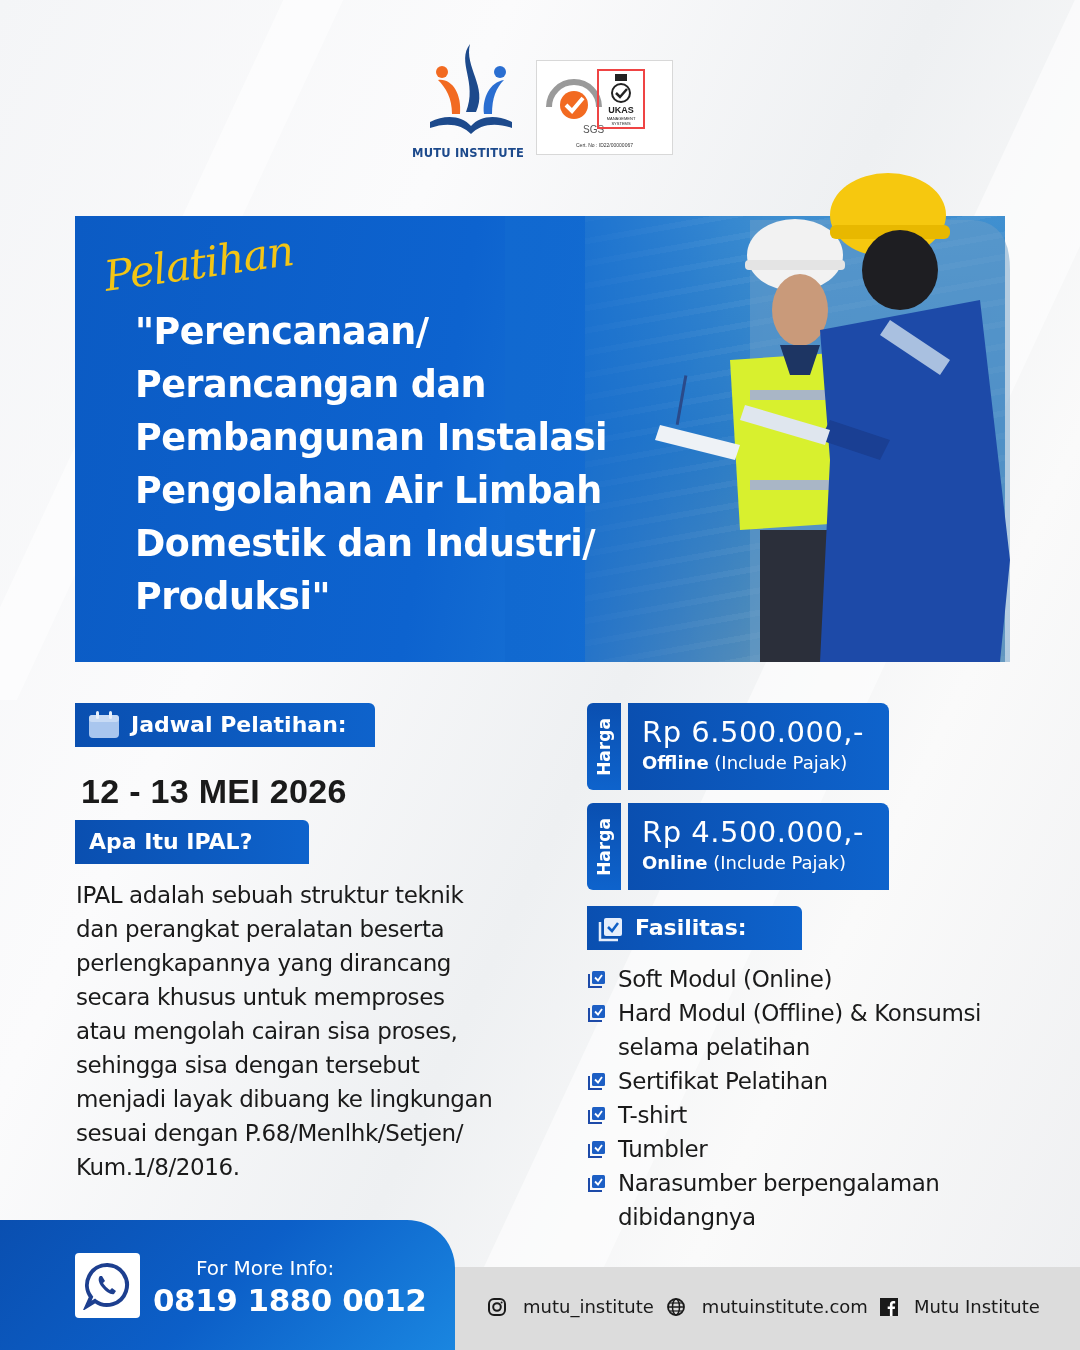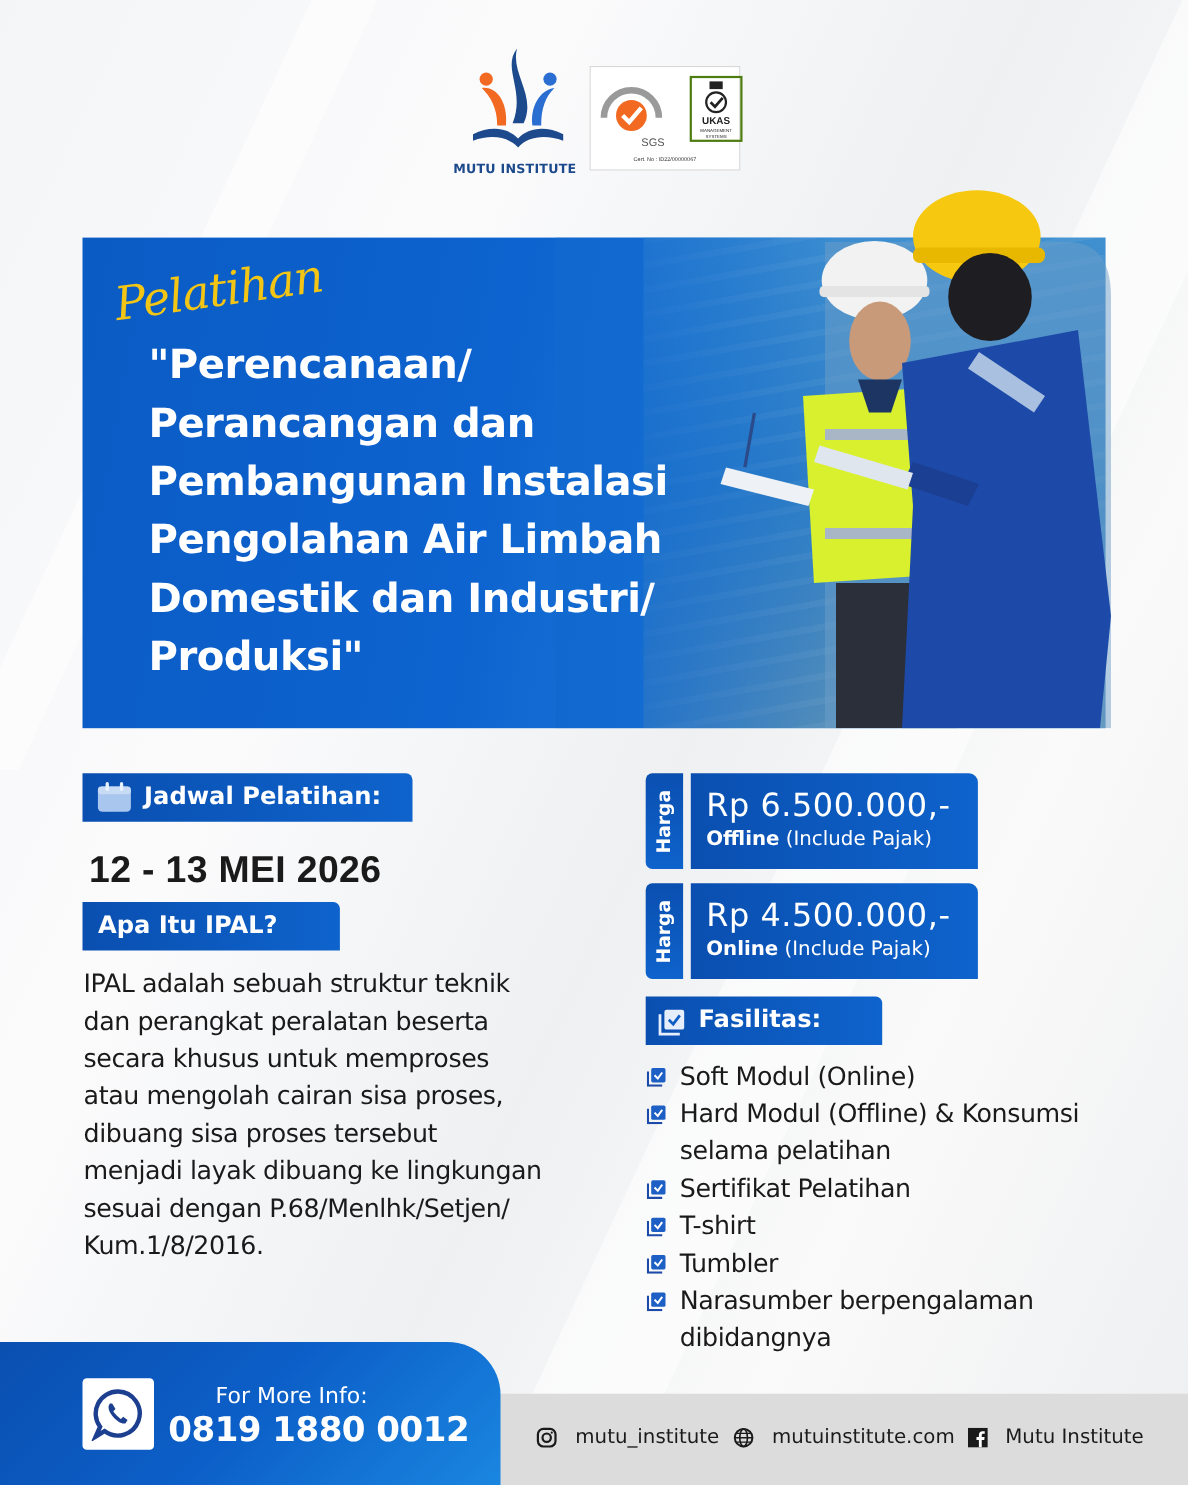--- a/index.html
+++ b/index.html
@@ -19,21 +19,21 @@
   .logo-mark { position: absolute; left: 14px; top: 0; width: 90px; height: 100px; }
   .logo-text {
     position: absolute; left: 0; top: 104px; width: 112px; text-align: center;
     font-family: "DejaVu Sans", sans-serif; font-weight: bold; font-size: 11.5px; color: #1d4a8c; letter-spacing: 0.2px;
   }
   .cert-box {
     position: absolute; left: 536px; top: 60px; width: 137px; height: 95px;
     background: #fff; border: 1px solid #d8d8d8;
   }
   .cert-sgs { position: absolute; left: 4px; top: 6px; width: 66px; height: 70px; }
-  .cert-ukas { position: absolute; left: 90px; top: 8px; width: 48px; height: 60px; border: 2px solid #4d7c0f; }
+  .cert-ukas { position: absolute; left: 60px; top: 8px; width: 48px; height: 60px; border: 2px solid #ef4444; }
   .cert-no { position: absolute; left: 0; bottom: 6px; width: 100%; text-align: center; font-size: 5px; color: #333; }
 
   
   .hero {
     position: absolute; left: 75px; top: 216px; width: 930px; height: 446px;
     background: linear-gradient(100deg, #0b5bc4 0%, #0d63cf 40%, #1a76d6 62%, #3d8fd5 75%, #5aa2d4 100%);
     overflow: hidden;
   }
   .hero-water {
     position: absolute; right: 0; top: 0; width: 420px; height: 100%;
@@ -209,23 +209,24 @@
     <rect x="21" y="0" width="3" height="8" rx="1.5" fill="#e9f1fb"></rect>
   </svg>
   <span>Jadwal Pelatihan:</span>
 </div>
 <div class="date-text">12 - 13 MEI 2026</div>
 
 <div class="label-box ipal-box">Apa Itu IPAL?</div>
 <div class="ipal-desc">
   <span>IPAL adalah sebuah struktur teknik</span>
   <span>dan perangkat peralatan beserta</span>
+  <span>perlengkapannya yang dirancang</span>
   <span>secara khusus untuk memproses</span>
   <span>atau mengolah cairan sisa proses,</span>
-  <span>dibuang sisa proses tersebut</span>
+  <span>sehingga sisa dengan tersebut</span>
   <span>menjadi layak dibuang ke lingkungan</span>
   <span>sesuai dengan P.68/Menlhk/Setjen/</span>
   <span>Kum.1/8/2016.</span>
 </div>
 
 <div class="price-tag" style="top:703px;">
   <span>Harga</span>
 </div>
 <div class="price-card" style="top:703px;">
   <div class="price-amount">Rp 6.500.000,-</div>

